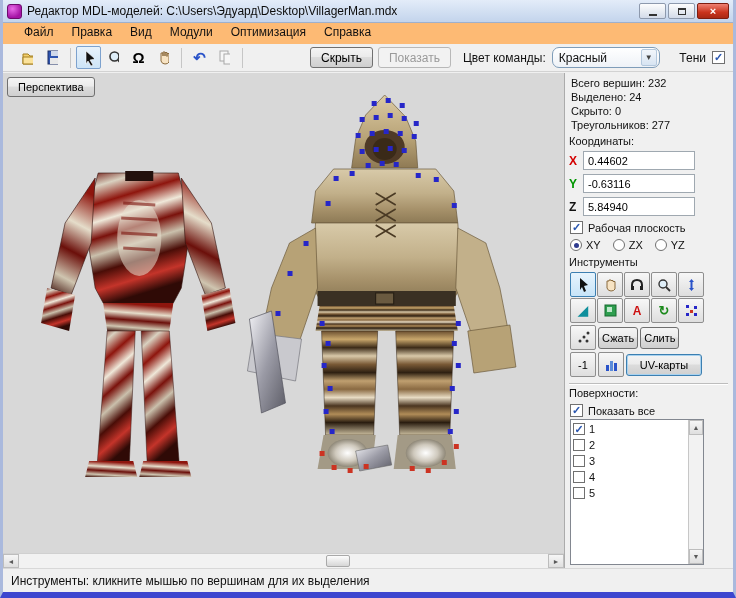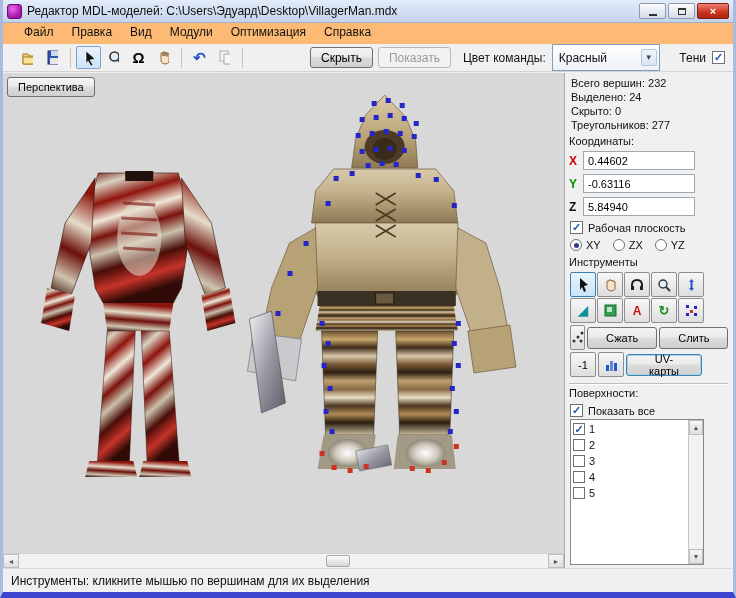--- a/index.html
+++ b/index.html
@@ -25,21 +25,21 @@
   .menu-item{padding:2px 9px;cursor:default;}
   
   .toolbar{height:28px;display:flex;align-items:center;padding:0 8px 0 12px;background:#f0f0f0;border-bottom:1px solid #d2d2d2;}
   .tbtn{width:25px;height:23px;display:flex;align-items:center;justify-content:center;border:1px solid transparent;border-radius:2px;background:transparent;}
   .tbtn.sel{border-color:#7da2ce;background:linear-gradient(#e8f2fb,#cde4f7);}
   .tsep{width:1px;height:20px;background:#c6c6c6;margin:0 5px;}
   .btn7{height:21px;padding:0 10px;border:1px solid #707070;border-radius:3px;
         background:linear-gradient(#f4f4f4,#ebebeb 45%,#dcdcdc 50%,#cfcfcf);
         font-family:"Liberation Sans",sans-serif;font-size:12px;display:inline-flex;align-items:center;justify-content:center;}
   .btn7.disabled{color:#9a9a9a;border-color:#b8b8b8;background:#f2f2f2;}
-  .ddl{width:108px;height:27px;border:1px solid #7f9db9;border-radius:0;background:linear-gradient(#ffffff,#eef2f7);display:flex;align-items:center;padding:0 2px 0 6px;margin-left:6px;}
+  .ddl{width:108px;height:21px;border:1px solid #7f9db9;border-radius:7px;background:linear-gradient(#ffffff,#eef2f7);display:flex;align-items:center;padding:0 2px 0 6px;margin-left:6px;}
   .ddl .val{flex:1;font-size:12px;}
   .ddl .arrowbox{width:16px;height:17px;display:flex;align-items:center;justify-content:center;font-size:8px;color:#44financial4;color:#444;background:linear-gradient(#f2f6fb,#d7e4f2);border:1px solid #b4c8dd;border-radius:2px;}
   .cb{width:13px;height:13px;background:#fff;border:1px solid #707070;display:inline-flex;align-items:center;justify-content:center;font-size:11px;font-weight:bold;color:#2b57b0;line-height:1;flex:0 0 auto;}
   .radio{width:12px;height:12px;border:1px solid #707070;border-radius:50%;background:#fff;display:inline-flex;align-items:center;justify-content:center;flex:0 0 auto;}
   .radio.sel::after{content:"";width:5px;height:5px;border-radius:50%;background:#2f3b8f;}
   
   .main{position:absolute;top:73px;left:0;right:0;bottom:24px;display:flex;}
   .viewport{flex:1;position:relative;background:#d8d8d8;border-right:1px solid #ababab;overflow:hidden;}
   .persp-btn{position:absolute;top:4px;left:4px;z-index:5;height:20px;font-size:11px;}
   .vpcanvas{position:absolute;left:0;top:0;width:100%;height:calc(100% - 15px);}
@@ -61,21 +61,21 @@
   .check-row{display:flex;align-items:center;gap:5px;margin:3px 0 2px 1px;white-space:nowrap;}
   .radio-row{display:flex;gap:4px;margin:3px 0 2px 1px;}
   .radio-row .lbl{margin-right:8px;}
   .toolgrid{display:grid;grid-template-columns:repeat(5,26px);gap:1px;margin:2px 0 0 1px;}
   .gbtn{width:26px;height:25px;border:1px solid #8e8e8e;border-radius:2px;background:linear-gradient(#f7f7f7,#dedede);display:flex;align-items:center;justify-content:center;font-size:13px;padding:0;}
   .gbtn.sel{border-color:#3c7fb1;background:linear-gradient(#e7f4fd,#c7e4f8);}
   .gbtn .red-a{color:#cc1111;font-weight:bold;font-size:12px;}
   .gbtn .green-g{color:#1c8a1c;font-weight:bold;font-size:13px;}
   .gbtn .teal-g{color:#0f8f9c;font-weight:bold;font-size:13px;}
   .btnrow{display:flex;gap:2px;margin:2px 0 0 1px;align-items:center;}
-  .btn-sm{height:22px;padding:0 18px;font-size:11px;}
+  .btn-sm{height:22px;padding:0 3px;font-size:11px;}
   .uv-btn{border:1px solid #3c7fb1;box-shadow:inset 0 0 0 1px #a8d2ef;width:76px;}
   .groove{border-top:1px solid #bdbdbd;border-bottom:1px solid #fff;margin:6px 0 2px;}
   .surface-list{width:134px;border:1px solid #828790;background:#fff;margin-left:1px;flex:1;display:flex;position:relative;min-height:120px;}
   .slist-items{flex:1;padding:1px 2px;}
   .slist-row{display:flex;align-items:center;gap:4px;height:16px;}
   .slist-row .cb{width:12px;height:12px;}
   .vscroll{width:15px;border-left:1px solid #c7c7c7;background:#f2f2f2;display:flex;flex-direction:column;}
   .vs-arrow{height:15px;display:flex;align-items:center;justify-content:center;font-size:7px;color:#5a5a5a;background:linear-gradient(#f6f6f6,#dfdfdf);border:1px solid #bdbdbd;}
   .vs-track{flex:1;}
   

